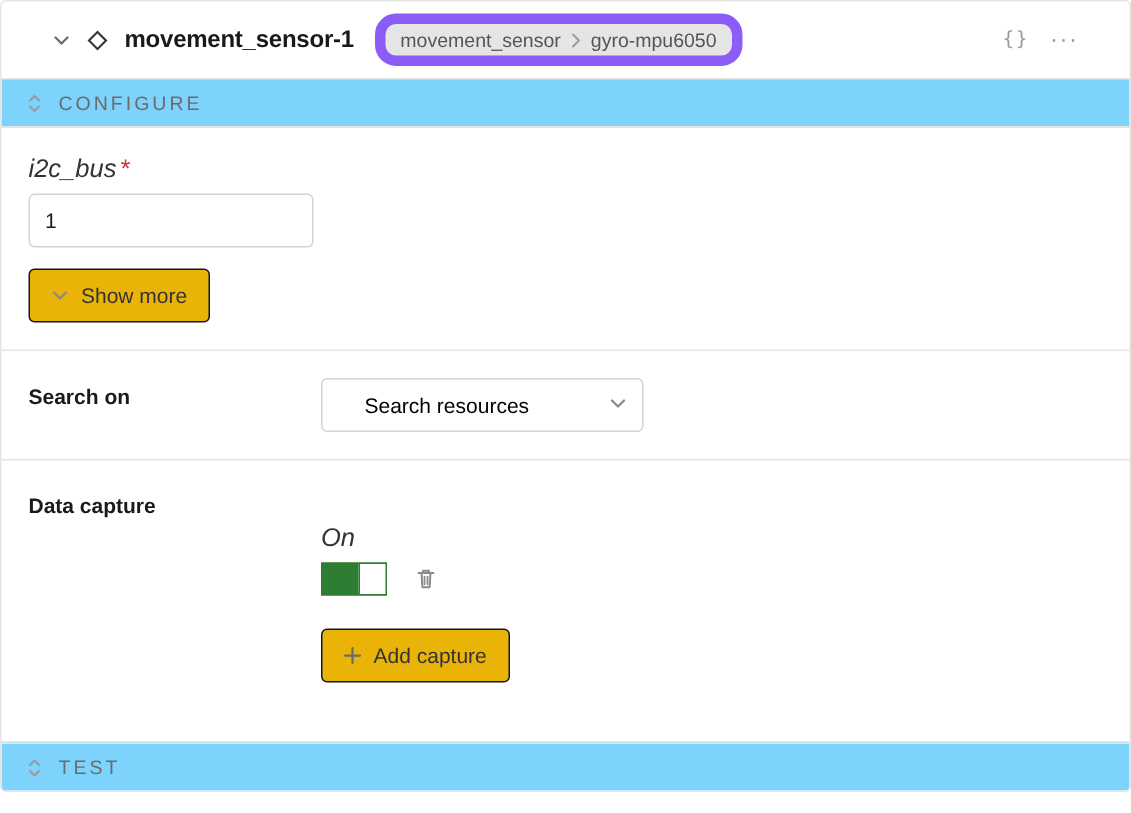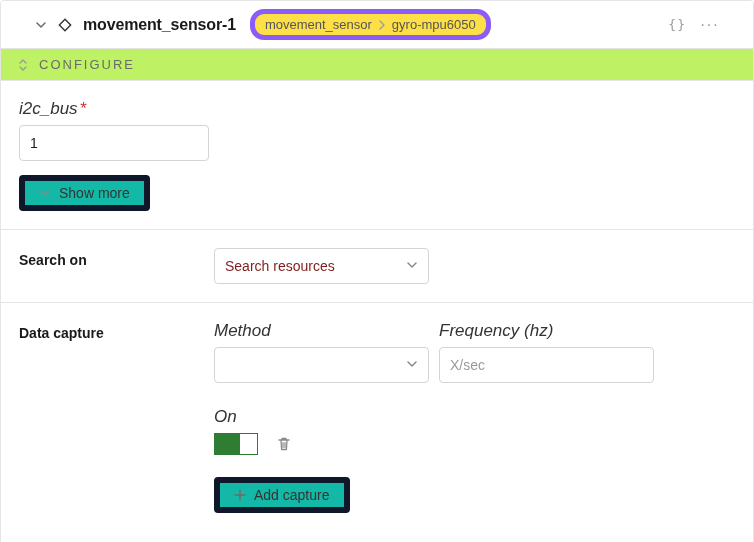--- a/index.html
+++ b/index.html
@@ -39,25 +39,25 @@
       justify-content: center;
     }
     .title {
       font-weight: 700;
       font-size: 16px;
       letter-spacing: -0.01em;
     }
     .breadcrumb {
       display: inline-flex;
       align-items: center;
-      border: 5px solid #8b5cf6;
+      border: 7px solid #8b5cf6;
       border-radius: 14px;
       padding: 3px 10px;
       gap: 6px;
-      background: #fde047;
+      background: #e5e5e5;
       margin-left: 4px;
       font-size: 13px;
       color: #555;
     }
     .breadcrumb .sep svg { display: block; }
     .header-actions {
       margin-left: auto;
       display: flex;
       align-items: center;
       gap: 14px;
@@ -67,21 +67,21 @@
       font-family: Menlo, Consolas, monospace;
       font-size: 13px;
       letter-spacing: 1px;
     }
     .dots {
       font-size: 16px;
       line-height: 1;
       letter-spacing: 1px;
     }
     .section-bar {
-      background: #bef264;
+      background: #7dd3fc;
       border-top: 1px solid #e5e5e5;
       border-bottom: 1px solid #e5e5e5;
       padding: 8px 16px;
       display: flex;
       align-items: center;
       gap: 10px;
       color: #6b6b6b;
       font-size: 13px;
       letter-spacing: 2px;
       font-weight: 500;
@@ -137,36 +137,36 @@
       width: 100%;
       font-size: 14px;
       color: #1a1a1a;
       background: transparent;
     }
     .text-input input::placeholder { color: #9a9a9a; }
     .btn {
       display: inline-flex;
       align-items: center;
       gap: 8px;
-      border: 6px solid #0f172a;
-      background: #14b8a6;
+      border: 1px solid #0f172a;
+      background: #eab308;
       border-radius: 4px;
       height: 36px;
       padding: 0 14px;
       font-size: 14px;
       color: #333;
       cursor: pointer;
     }
     .btn svg { display: block; }
     .show-more-btn { margin-top: 14px; }
     .select-box {
       justify-content: space-between;
       cursor: pointer;
     }
-    .select-box .placeholder { color: #7f1d1d; }
+    .select-box .placeholder { color: #000000; margin-left: 18px; }
     .select-box.search { width: 215px; }
     .dc-row {
       display: flex;
       gap: 10px;
     }
     .dc-method { width: 215px; }
     .dc-freq { width: 215px; }
     .toggle-row {
       display: flex;
       align-items: center;
@@ -267,39 +267,20 @@
               <path d="M2 4 L6 8 L10 4" stroke="#8a8a8a" stroke-width="1.5" fill="none" stroke-linecap="round" stroke-linejoin="round"></path>
             </svg>
         </span>
       </div>
     </div>
   </div>
 
   <div class="row" style="padding-bottom:39px;">
     <div class="row-label">Data capture</div>
     <div class="row-body">
-      <div class="dc-row">
-        <div>
-          <div class="field-label">Method</div>
-          <div class="select-box dc-method">
-            <span></span>
-            <span>
-              <svg width="12" height="12" viewBox="0 0 12 12">
-                  <path d="M2 4 L6 8 L10 4" stroke="#8a8a8a" stroke-width="1.5" fill="none" stroke-linecap="round" stroke-linejoin="round"></path>
-                </svg>
-            </span>
-          </div>
-        </div>
-        <div>
-          <div class="field-label">Frequency (hz)</div>
-          <div class="text-input dc-freq">
-            <input type="text" placeholder="X/sec" style="">
-          </div>
-        </div>
-      </div>
 
       <div class="spacer-v"></div>
 
       <div class="field-label">On</div>
       <div class="toggle-row">
         <div class="toggle">
           <div class="knob"></div>
         </div>
         <span class="trash-icon">
           <svg width="16" height="16" viewBox="0 0 16 16">

